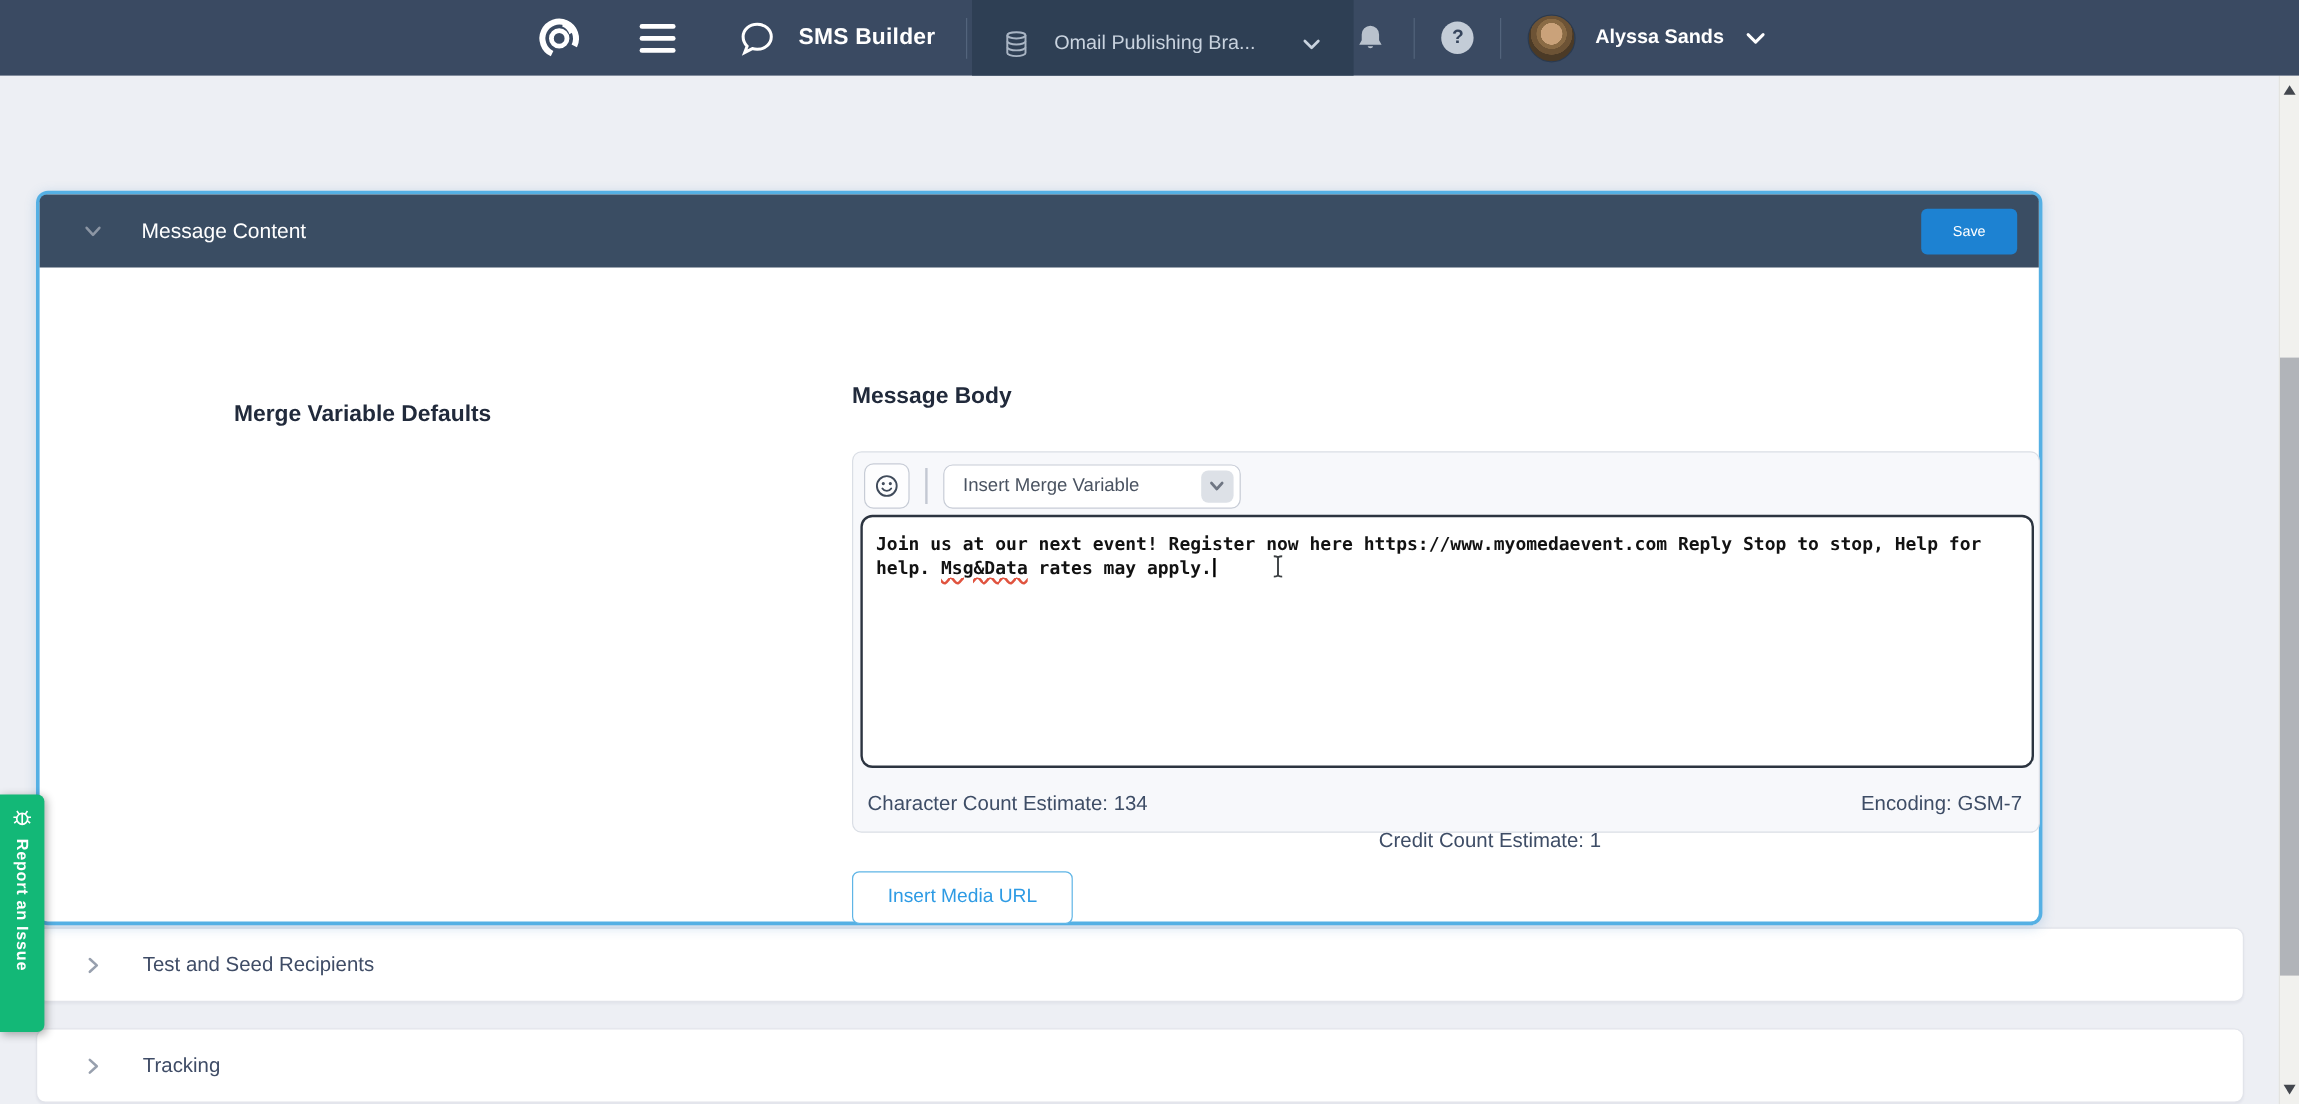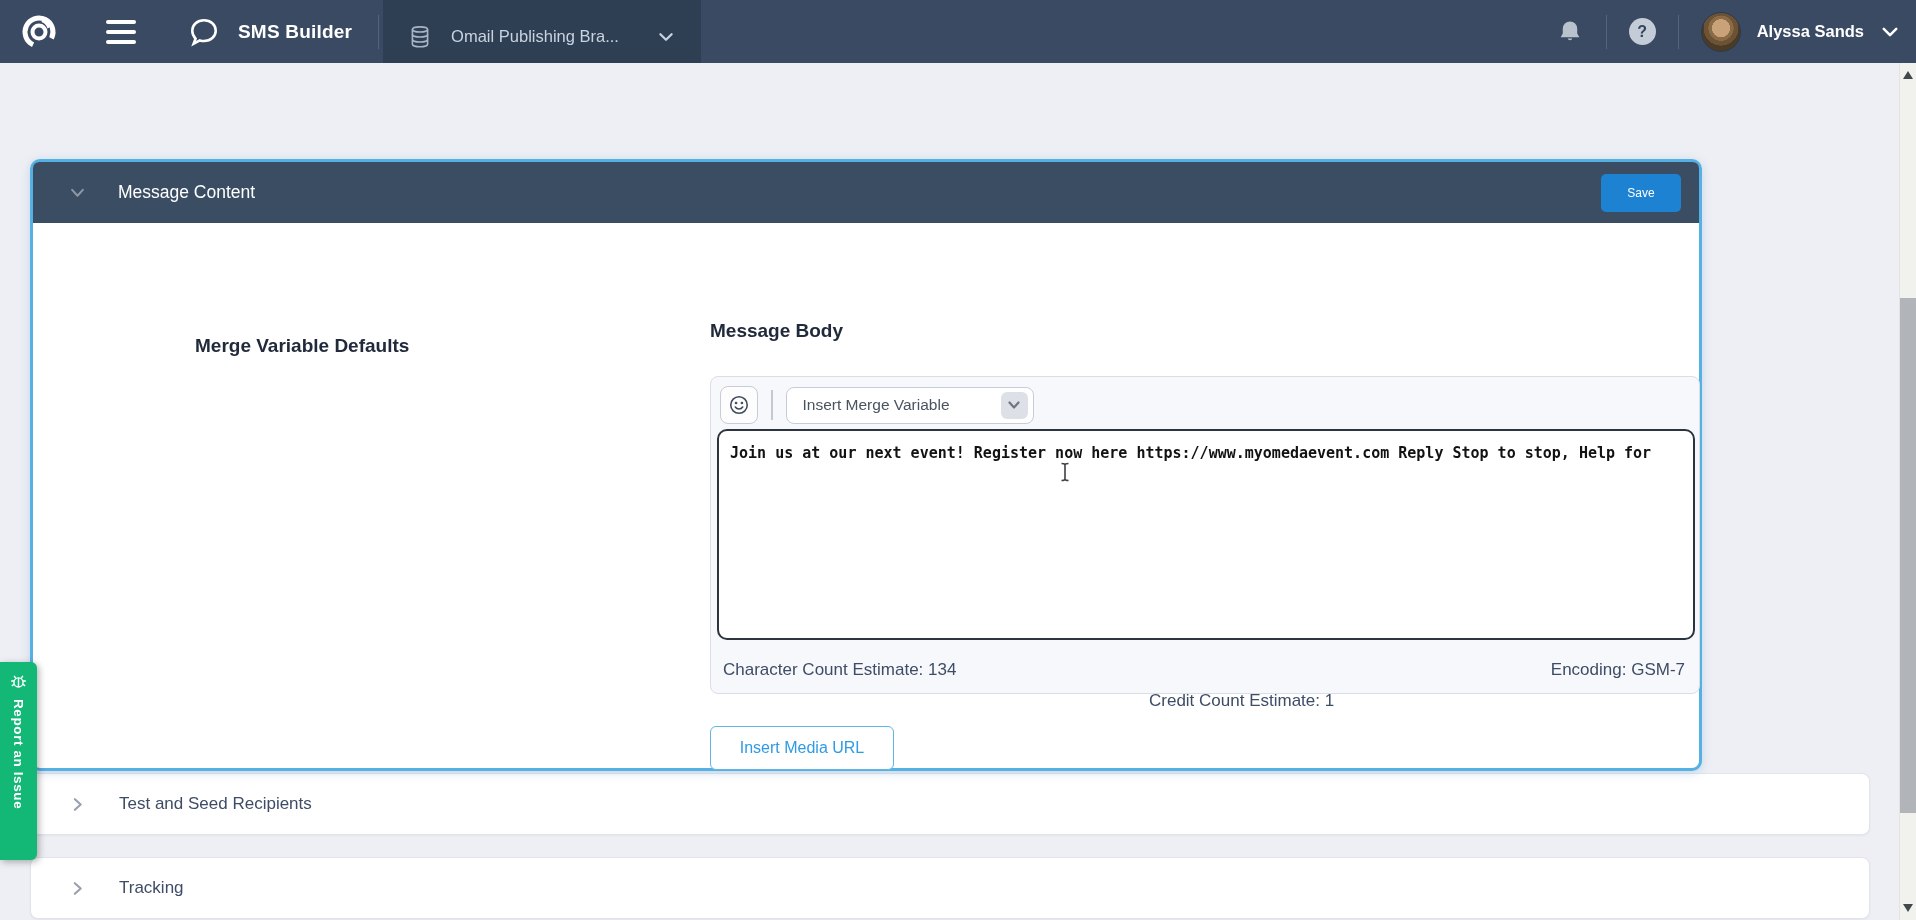--- a/index.html
+++ b/index.html
@@ -4,21 +4,21 @@
 <style>
   * { margin:0; padding:0; box-sizing:border-box; }
   html,body { background:#e4e7ee; }
   .page {
     position:relative; width:1916px; height:920px; overflow:hidden;
     background:#edeff4; font-family:"Liberation Sans", sans-serif;
   }
   
   .navbar {
     position:absolute; top:0; left:0; width:1916px; height:63px;
-    background:#3a4a62; display:flex; align-items:center; justify-content:space-between;
+    background:#3a4a62; display:flex; align-items:center; justify-content:center;
     z-index:10;
   }
   .nav-left { display:flex; align-items:center; height:100%; }
   .logo-btn { width:42px; height:42px; margin-left:18px; display:flex; align-items:center; justify-content:center; cursor:pointer; }
   .hamburger { width:30px; height:24px; margin-left:46px; display:flex; flex-direction:column; justify-content:space-between; cursor:pointer; background:none; border:none; }
   .hamburger span { display:block; height:4px; border-radius:2px; background:#ffffff; }
   .app-group { display:flex; align-items:center; margin-left:52px; }
   .app-title { color:#ffffff; font-size:19px; font-weight:bold; margin-left:18px; letter-spacing:.2px; }
   .nav-divider { width:1px; height:34px; background:#53647c; margin-left:26px; }
   .brand-seg {
@@ -241,20 +241,21 @@
             <span class="sel-chip">
               <svg width="16" height="16" viewBox="0 0 16 16">
                   <polyline points="3.5,5.5 8,10.5 12.5,5.5" fill="none" stroke="currentColor" stroke-width="2.2" stroke-linecap="round" stroke-linejoin="round"></polyline>
                 </svg>
             </span>
           </div>
         </div>
 
         <div class="msg-box">
           <div class="ln">Join us at our next event! Register now here https://www.myomedaevent.com Reply Stop to stop, Help for</div>
+          <div class="ln"><span>help. </span><span class="misspelled">Msg&amp;Data</span><span> rates may apply.</span><span class="caret"></span></div>
           <span class="ibeam">
             <svg width="12" height="20" viewBox="0 0 12 20" fill="none" stroke="#3c4043" stroke-width="1.6">
               <path d="M2.5 1.5c2 0 3.5.6 3.5 1.5 0-.9 1.5-1.5 3.5-1.5M2.5 18.5c2 0 3.5-.6 3.5-1.5 0 .9 1.5 1.5 3.5 1.5M6 3v14"></path>
             </svg>
           </span>
         </div>
 
         <div class="stats-row">
           <span class="stat stat-char"><span>Character Count Estimate:</span> <span>134</span></span>
           <span class="stat stat-credit"><span>Credit Count Estimate:</span> <span>1</span></span>

